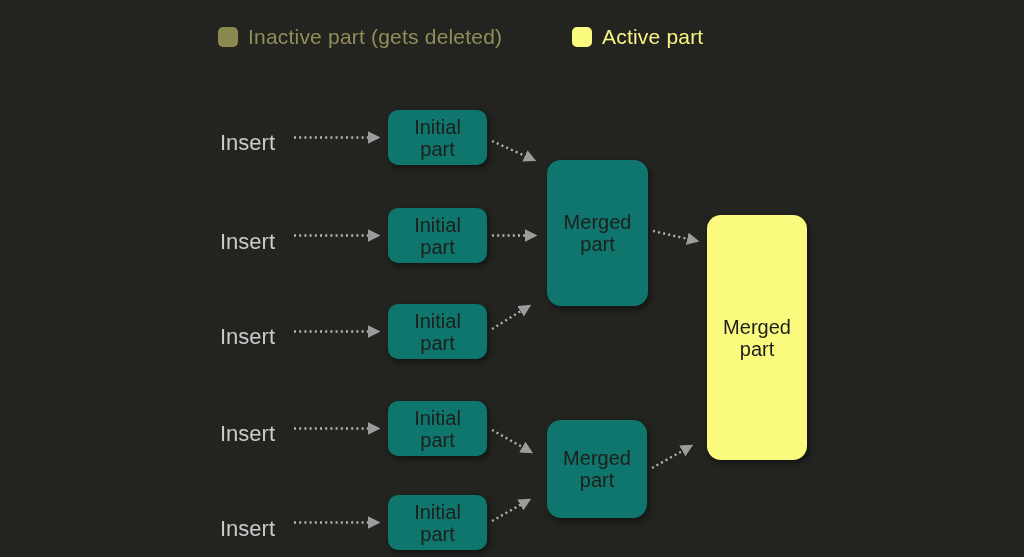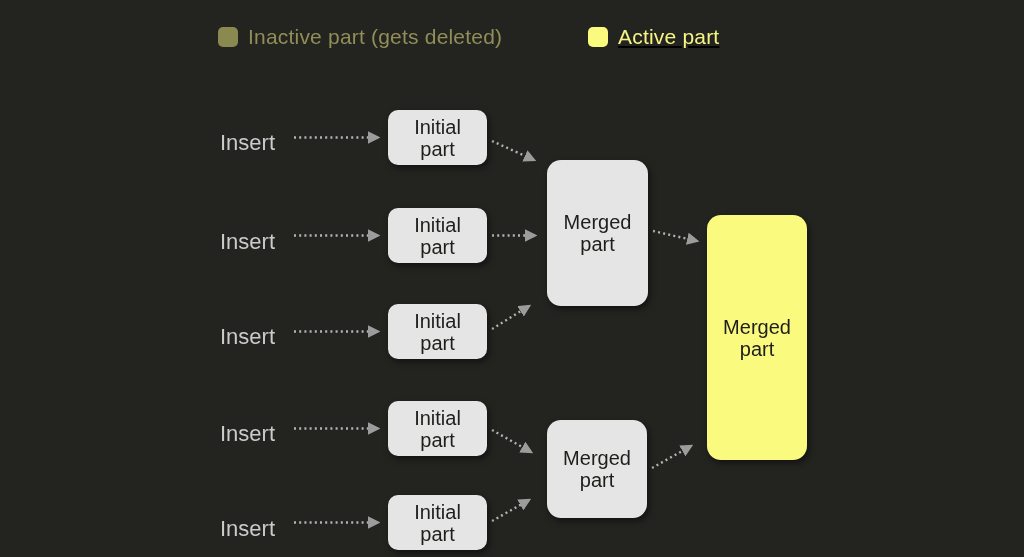--- a/index.html
+++ b/index.html
@@ -21,21 +21,21 @@
   .legend-item {
     position: absolute;
     top: 11px;
     display: flex;
     align-items: center;
     gap: 10px;
     height: 28px;
     margin-top: 12px;
   }
   .legend-item.inactive { left: 218px; }
-  .legend-item.active   { left: 588px; text-decoration: underline; }
+  .legend-item.active   { left: 572px; }
   .swatch {
     width: 20px;
     height: 20px;
     border-radius: 5px;
     flex: 0 0 auto;
   }
   .swatch.inactive { background: #8a894f; }
   .swatch.active   { background: #fafa7e; }
   .legend-label {
     font-size: 21px;
@@ -67,21 +67,21 @@
     display: flex;
     flex-direction: column;
     align-items: center;
     justify-content: center;
     text-align: center;
     font-size: 20px;
     line-height: 22px;
     color: #1e1e1b;
     box-shadow: 2px 3px 6px rgba(0,0,0,0.5);
   }
-  .part-box.inactive { background: #e5e5e5; }
+  .part-box.inactive { background: #0f766e; }
   .part-box.active   { background: #fafa7e; }
 
   .initial {
     left: 388px;
     width: 99px;
     height: 55px;
     border-radius: 10px;
   }
   .initial-1 { top: 110px; }
   .initial-2 { top: 208px; }

